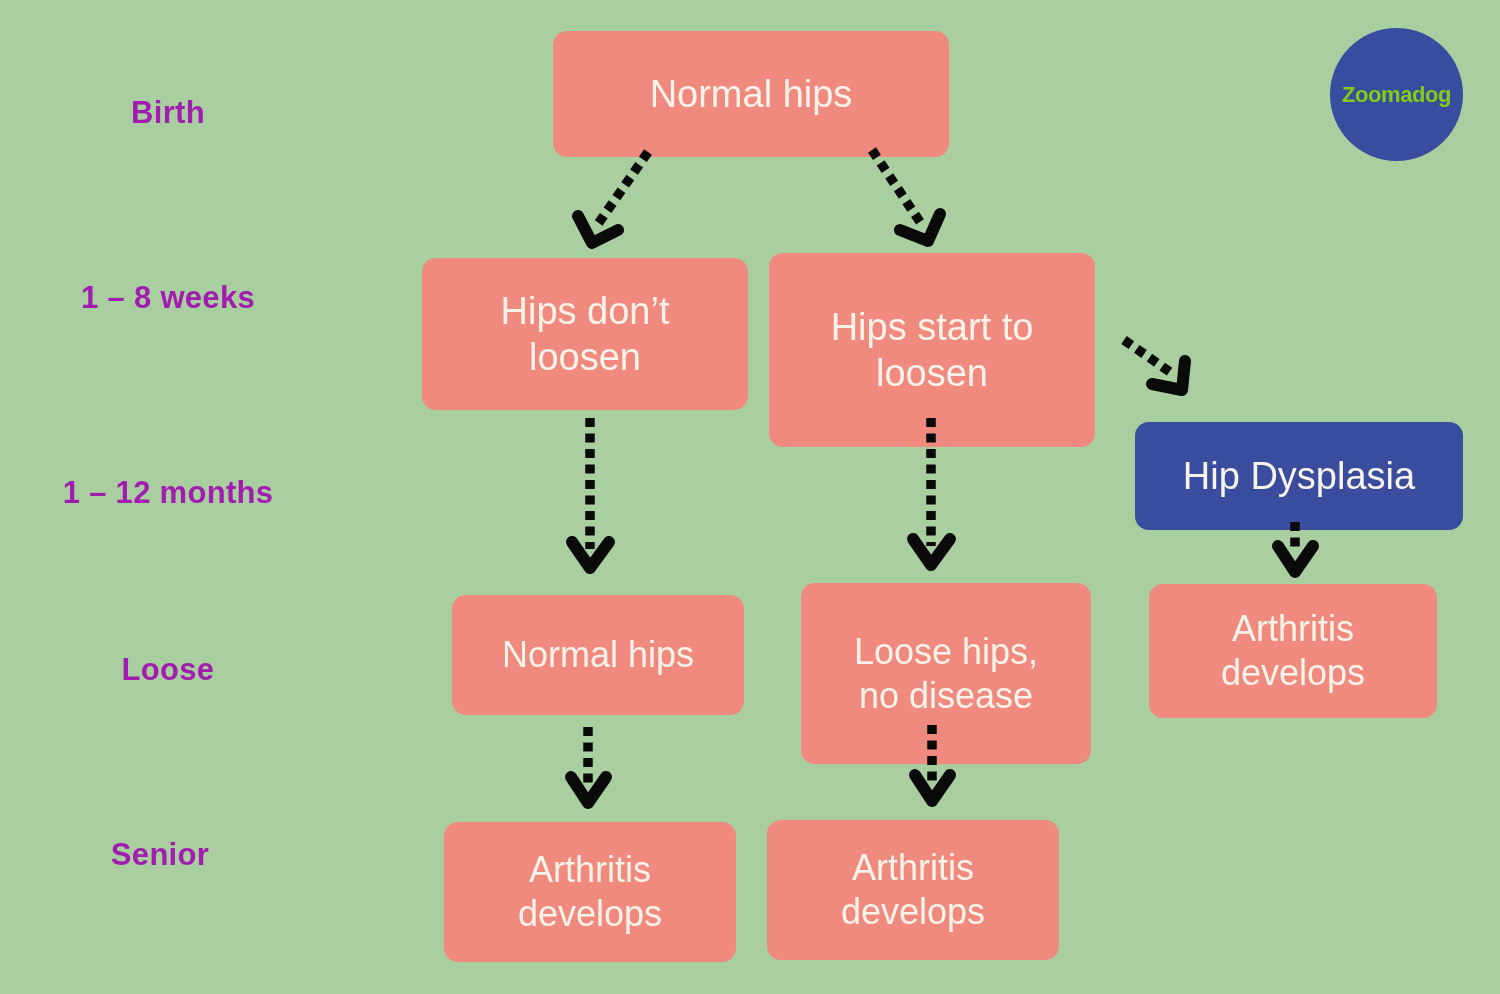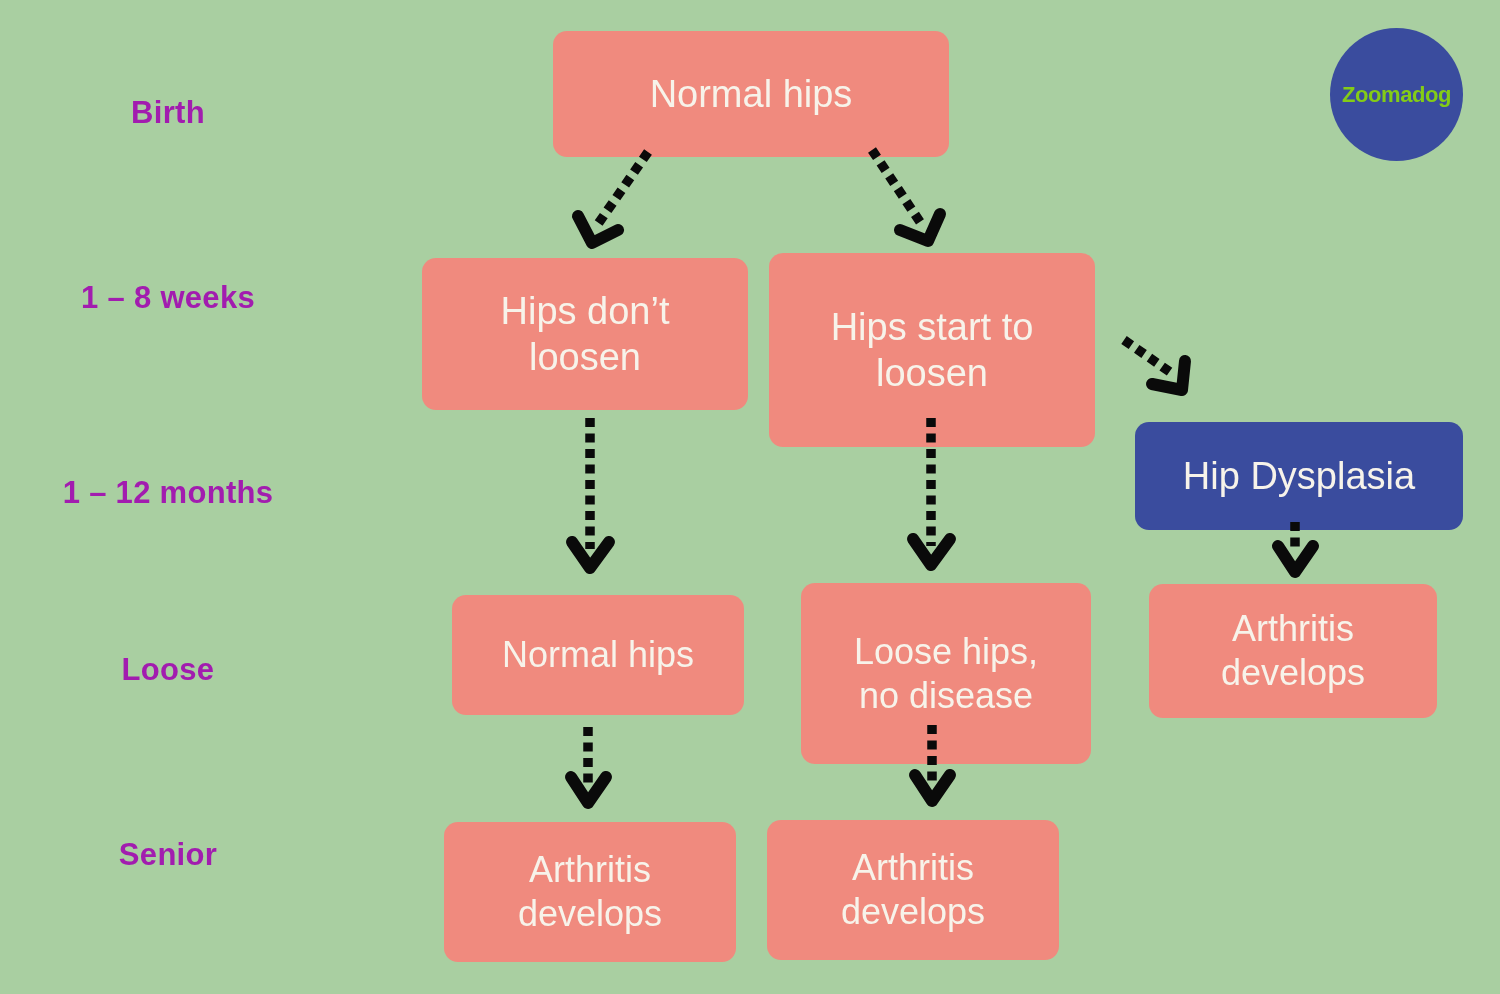--- a/index.html
+++ b/index.html
@@ -92,21 +92,21 @@
 </head>
 <body>
 
 <div id="canvas">
 
   <div id="stage-labels">
       <div class="stage-label" style="left: 168px; top: 113px;">Birth</div>
       <div class="stage-label" style="left: 168px; top: 298px;">1 – 8 weeks</div>
       <div class="stage-label" style="left: 168px; top: 485px; margin-top: 8px;">1 – 12 months</div>
       <div class="stage-label" style="left: 168px; top: 670px;">Loose</div>
-      <div class="stage-label" style="left: 168px; top: 855px;">Senior</div>
+      <div class="stage-label" style="left: 160px; top: 855px;">Senior</div>
     </div>
 
   <div id="flow-nodes">
       <div class="node coral" style="left: 553px; top: 31px; width: 396px; height: 126px; font-size: 38px;">
         <span class="node-text">Normal hips</span>
       </div>
       <div class="node coral" style="left: 422px; top: 258px; width: 326px; height: 152px; font-size: 38px;">
         <span class="node-text">Hips don’t
 loosen</span>
       </div>

